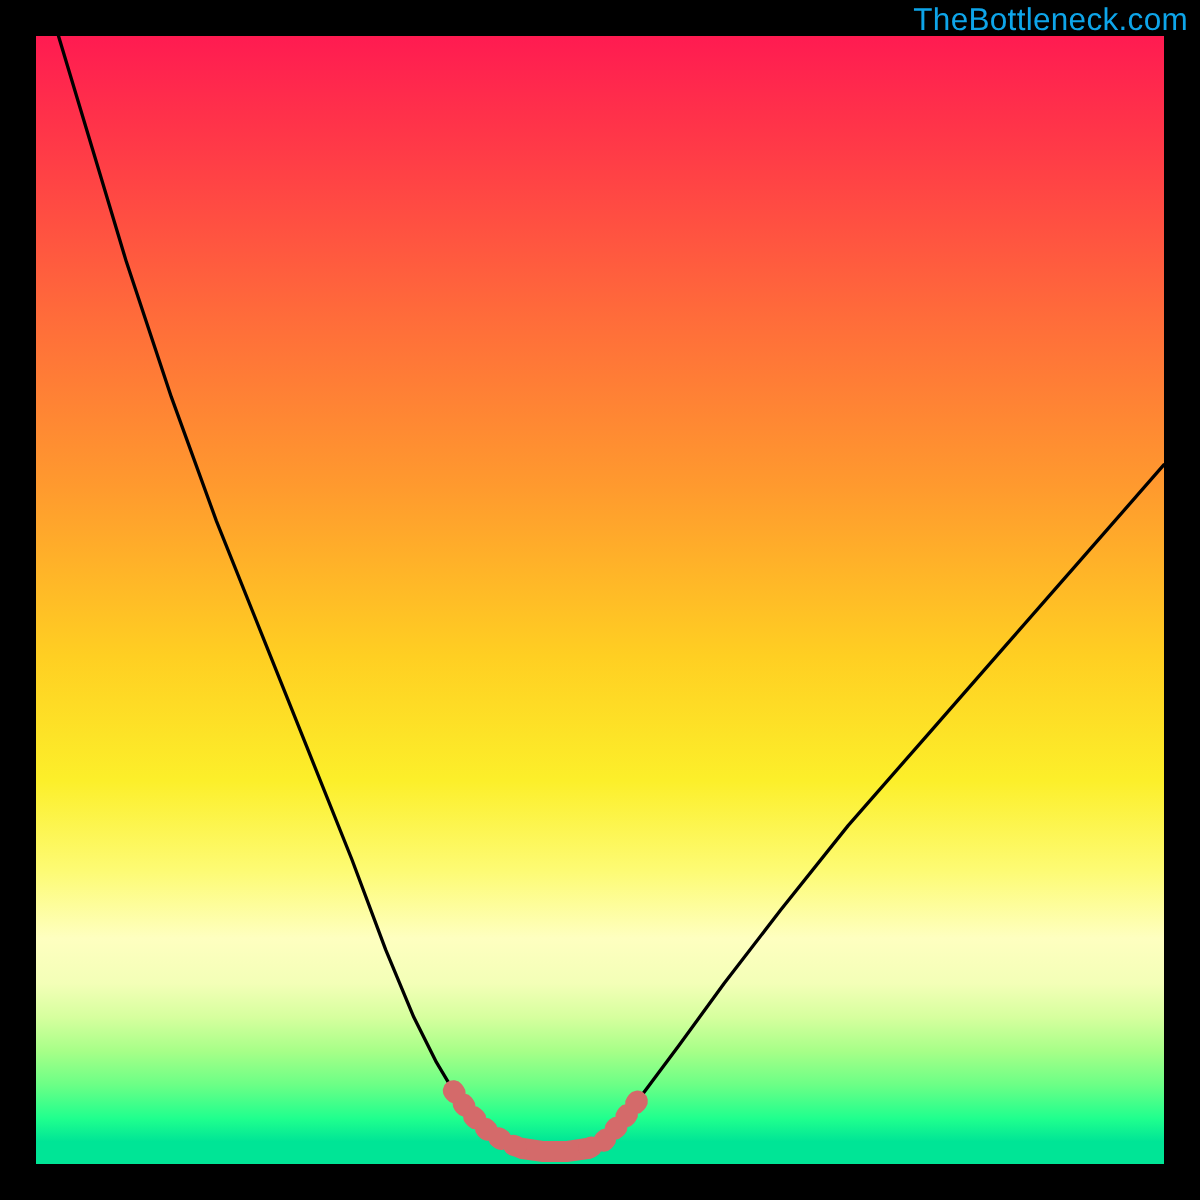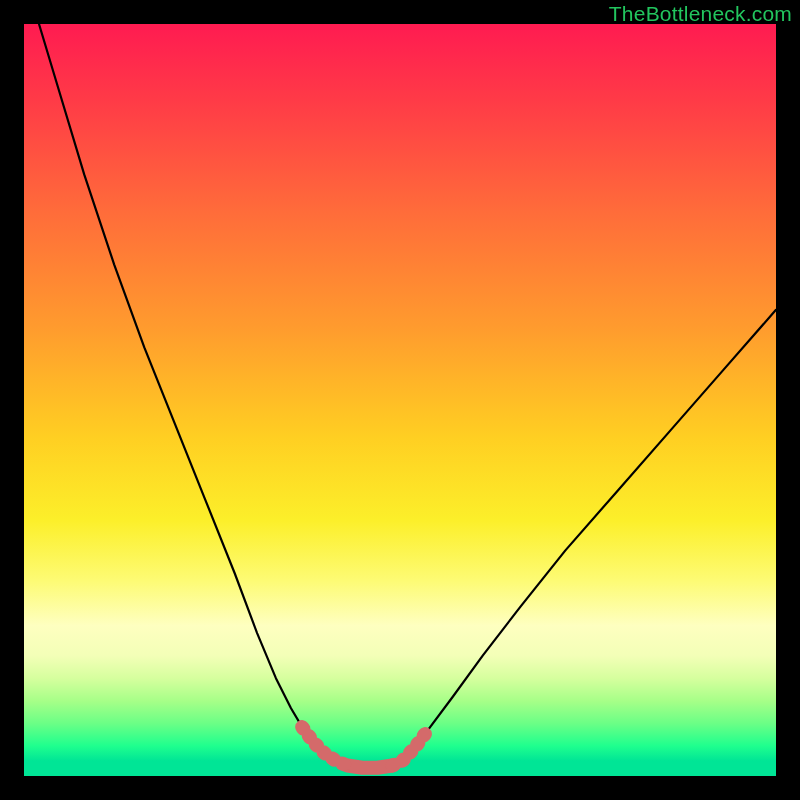--- a/index.html
+++ b/index.html
@@ -41,21 +41,21 @@
       #6bff86 93%,
       #1fff8e 96%,
       #00e596 98%,
       #00e596 100%
     );
   }
   .watermark {
     position: absolute;
     top: 2px;
     right: 8px;
-    color: #22c55e;
+    color: #0ea5e9;
     font-size: 21px;
     font-weight: 500;
     letter-spacing: 0.2px;
     user-select: none;
   }
   svg.curves {
     position: absolute;
     left: 0;
     top: 0;
     width: 752px;

